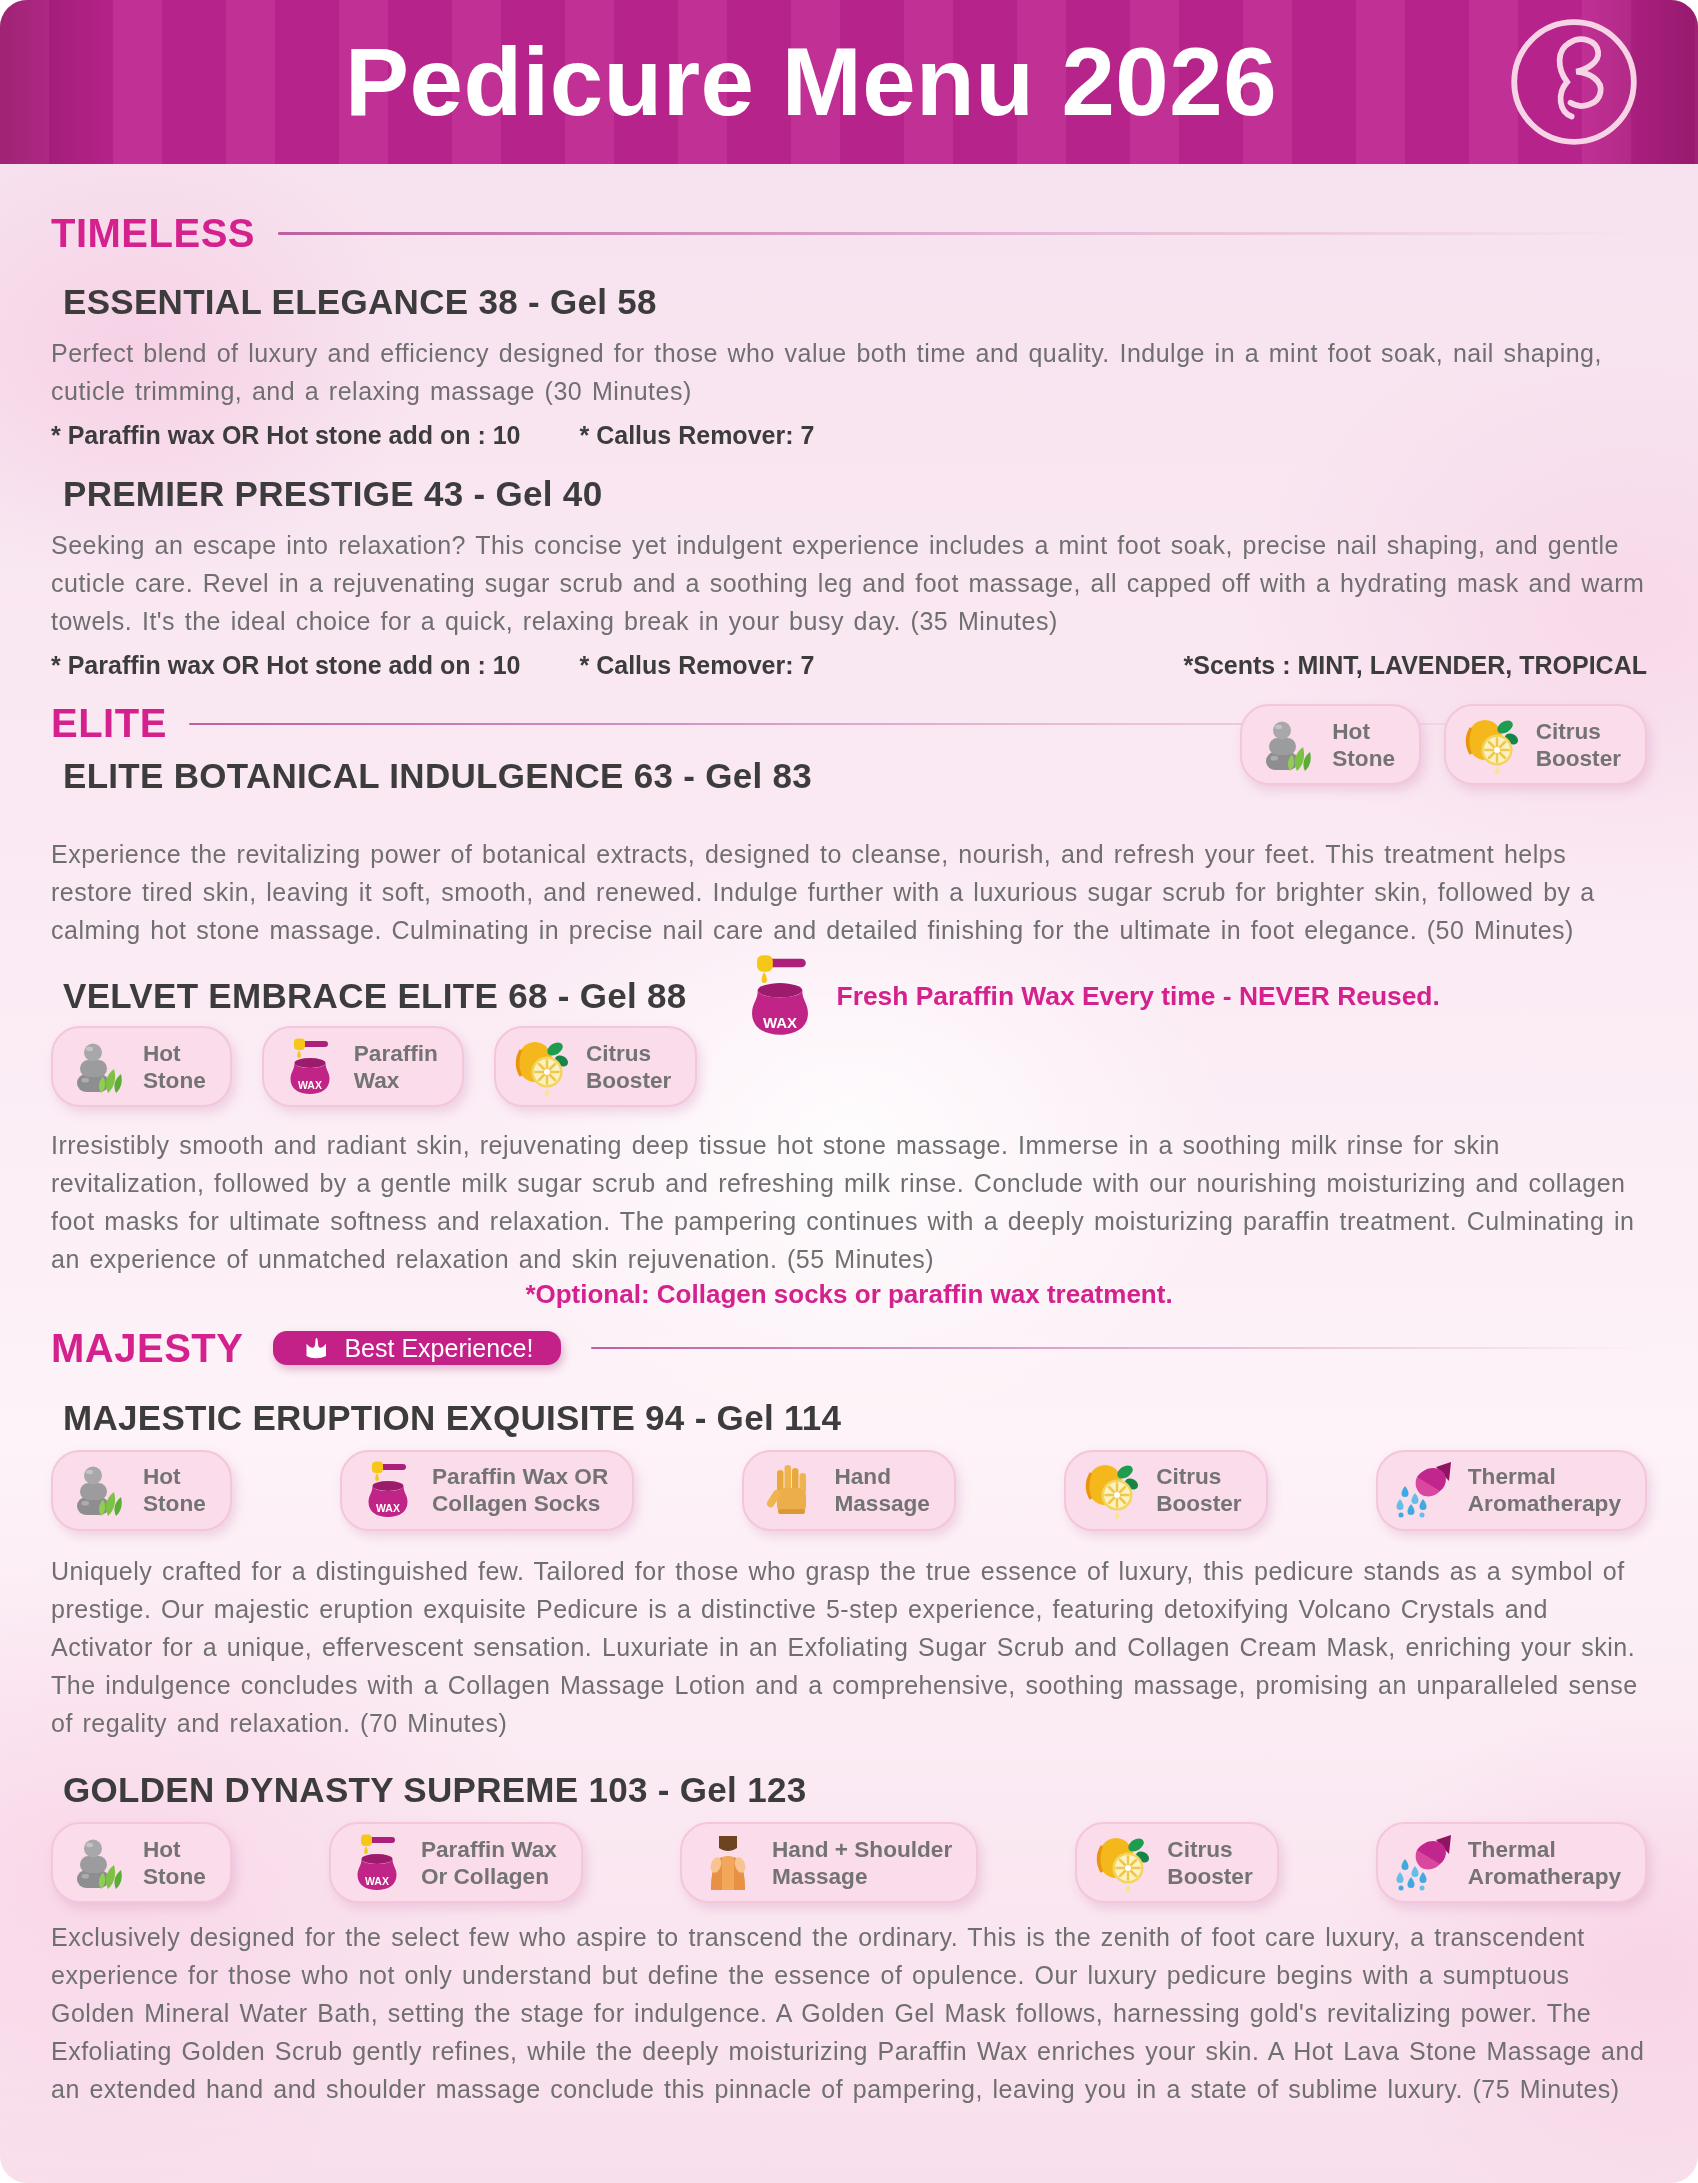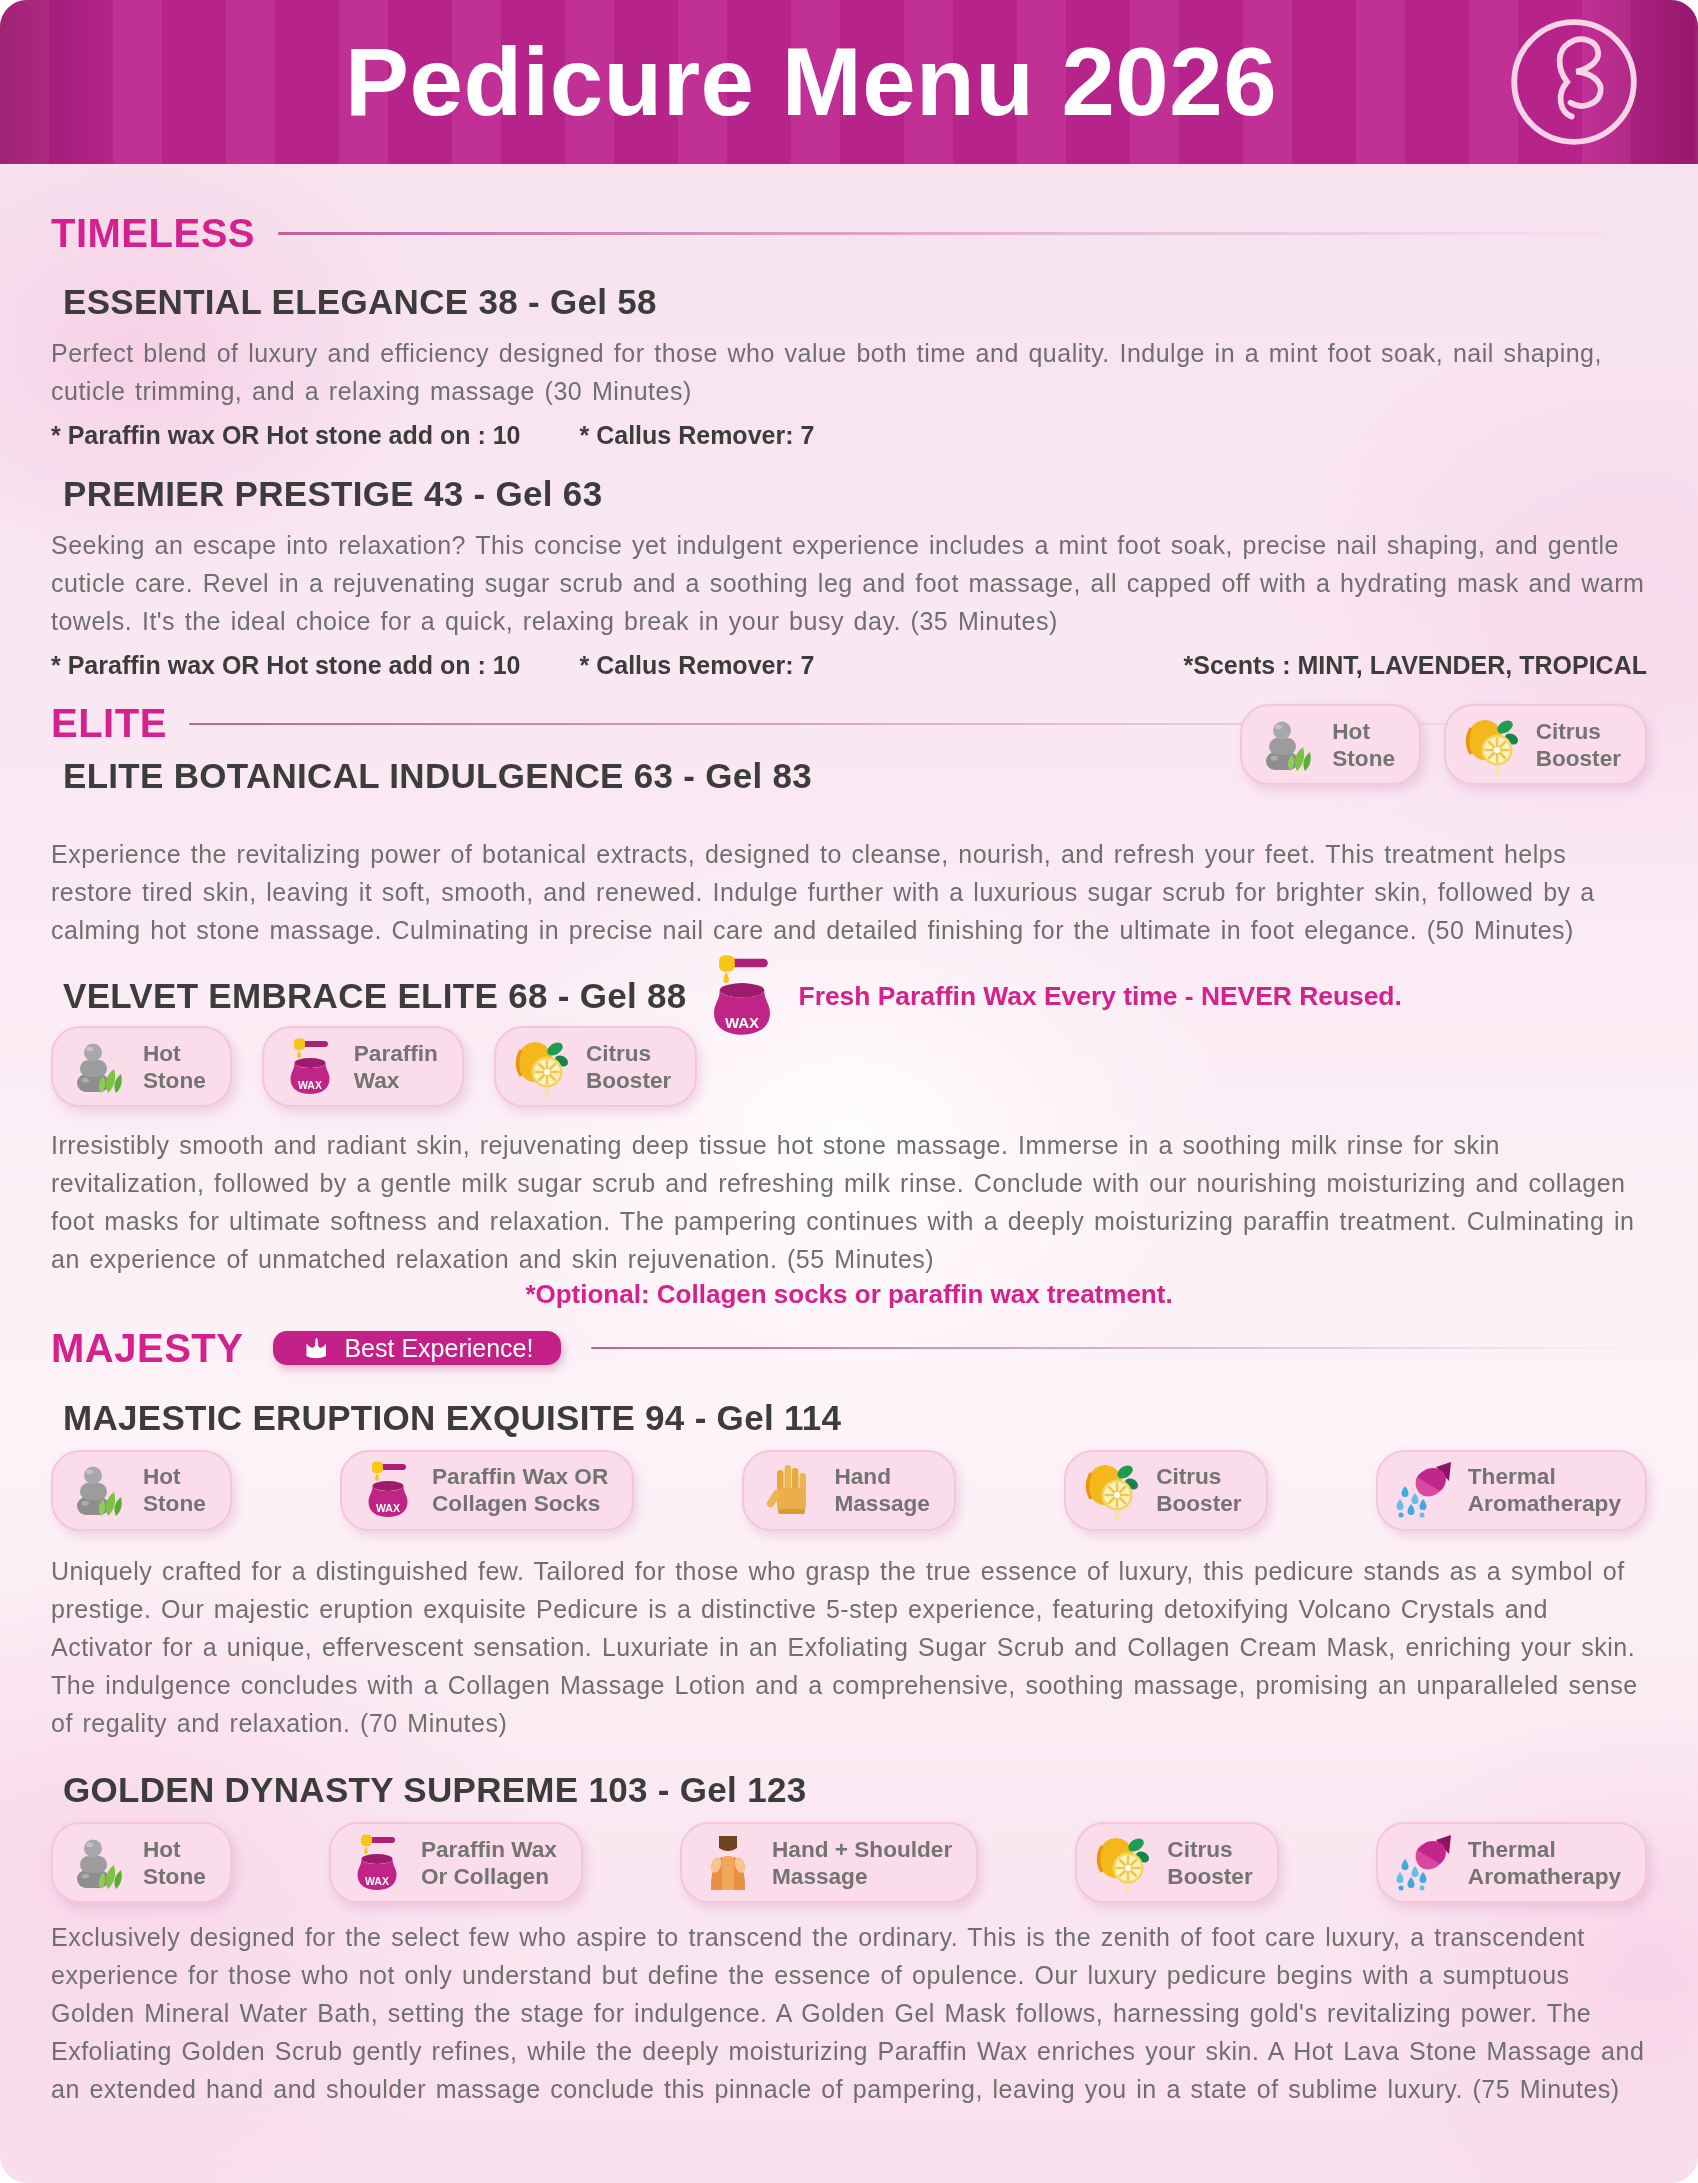--- a/index.html
+++ b/index.html
@@ -47,21 +47,21 @@
     padding:0 24px 0 16px; box-sizing:border-box;
     box-shadow:3.8px 5.4px 10.8px rgba(205,130,175,.28);
   }
   .chip-icon { width:60px; height:60px; flex:none; }
   .chip-label { color:#737373; font-size:22.6px; font-weight:bold; line-height:1.2; white-space:pre-line; }
   
   .elite-service { display:flex; justify-content:space-between; align-items:flex-start; }
   .elite-service .svc-title { margin-top:9.7px; }
   .elite-service .chip-row { margin-top:-42px; gap:22.6px; }
   
-  .title-row { display:flex; align-items:center; height:43px;text-align:center; }
+  .title-row { display:flex; align-items:center; gap:38px; height:43px;text-align:center; }
   .wax-note { display:flex; align-items:center; gap:14px; }
   .wax-note-icon { width:86px; height:92px; margin:-24px 0; flex:none; }
   .wax-note-text { color:#D4218E; font-size:26.4px; font-weight:bold; }
   .optional-note { text-align:center; color:#D4218E; font-size:26px; font-weight:bold; margin-top:1.1px; }
   
   .majesty-row { display:flex; align-items:center; gap:30px; }
   .badge {
     display:flex; align-items:center; gap:13px; height:34px; padding:0 28px;
     background:#C32187; border-radius:14px; box-shadow:2.2px 4.3px 8.6px rgba(160,40,110,.3);
   }
@@ -185,21 +185,21 @@
       <div class="rule"></div>
     </div>
 
     <h3 class="svc-title mt-title1">ESSENTIAL ELEGANCE 38 - Gel 58</h3>
     <p class="desc mt-desc1">Perfect blend of luxury and efficiency designed for those who value both time and quality. Indulge in a mint foot soak, nail shaping, cuticle trimming, and a relaxing massage (30 Minutes)</p>
     <div class="addons mt-addon">
       <span>* Paraffin wax OR Hot stone add on : 10</span>
       <span>* Callus Remover: 7</span>
     </div>
 
-    <h3 class="svc-title mt-title2">PREMIER PRESTIGE 43 - Gel 63</h3>
+    <h3 class="svc-title mt-title2">PREMIER PRESTIGE 43 - Gel 40</h3>
     <p class="desc mt-desc1">Seeking an escape into relaxation? This concise yet indulgent experience includes a mint foot soak, precise nail shaping, and gentle cuticle care. Revel in a rejuvenating sugar scrub and a soothing leg and foot massage, all capped off with a hydrating mask and warm towels. It's the ideal choice for a quick, relaxing break in your busy day. (35 Minutes)</p>
     <div class="addons mt-addon">
       <span>* Paraffin wax OR Hot stone add on : 10</span>
       <span>* Callus Remover: 7</span>
       <span class="addon-auto">*Scents : MINT, LAVENDER, TROPICAL</span>
     </div>
 
     <div class="sec-head mt-elite">
       <h2 class="sec-label">ELITE</h2>
       <div class="rule"></div>

